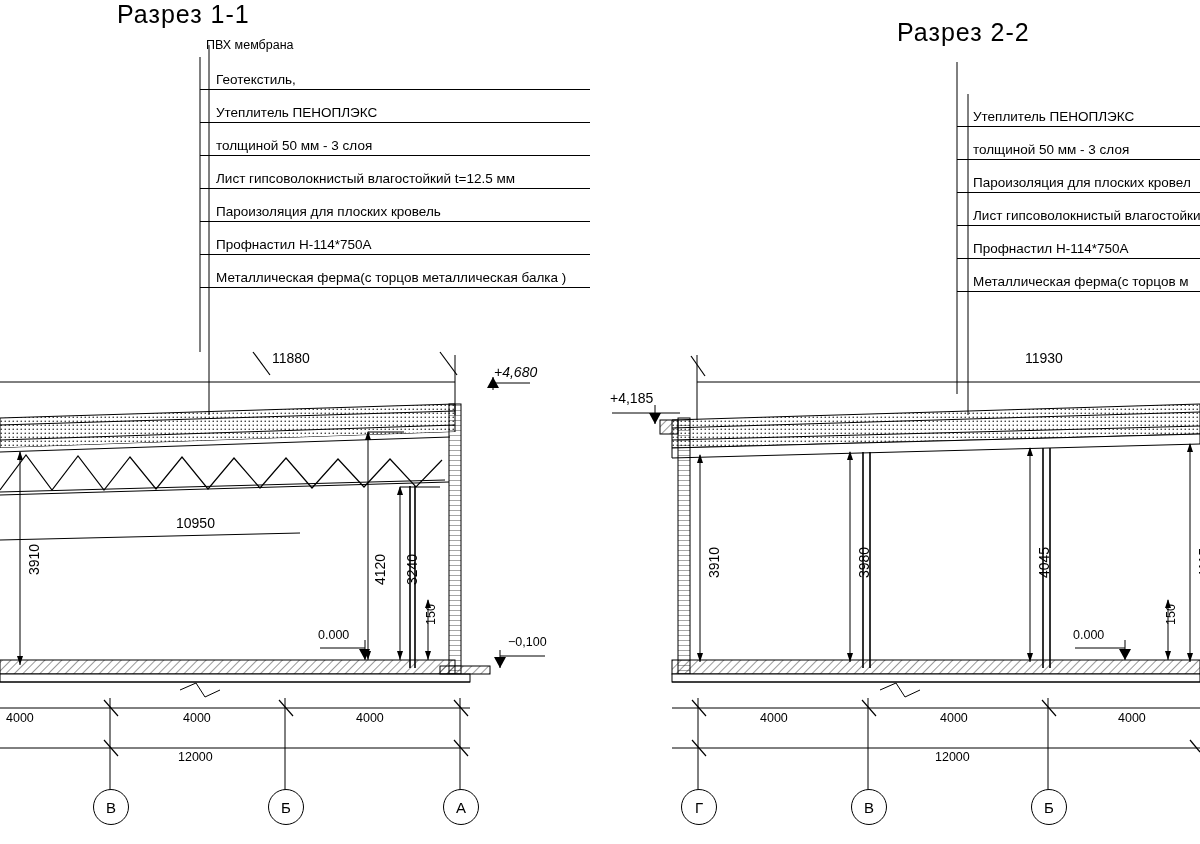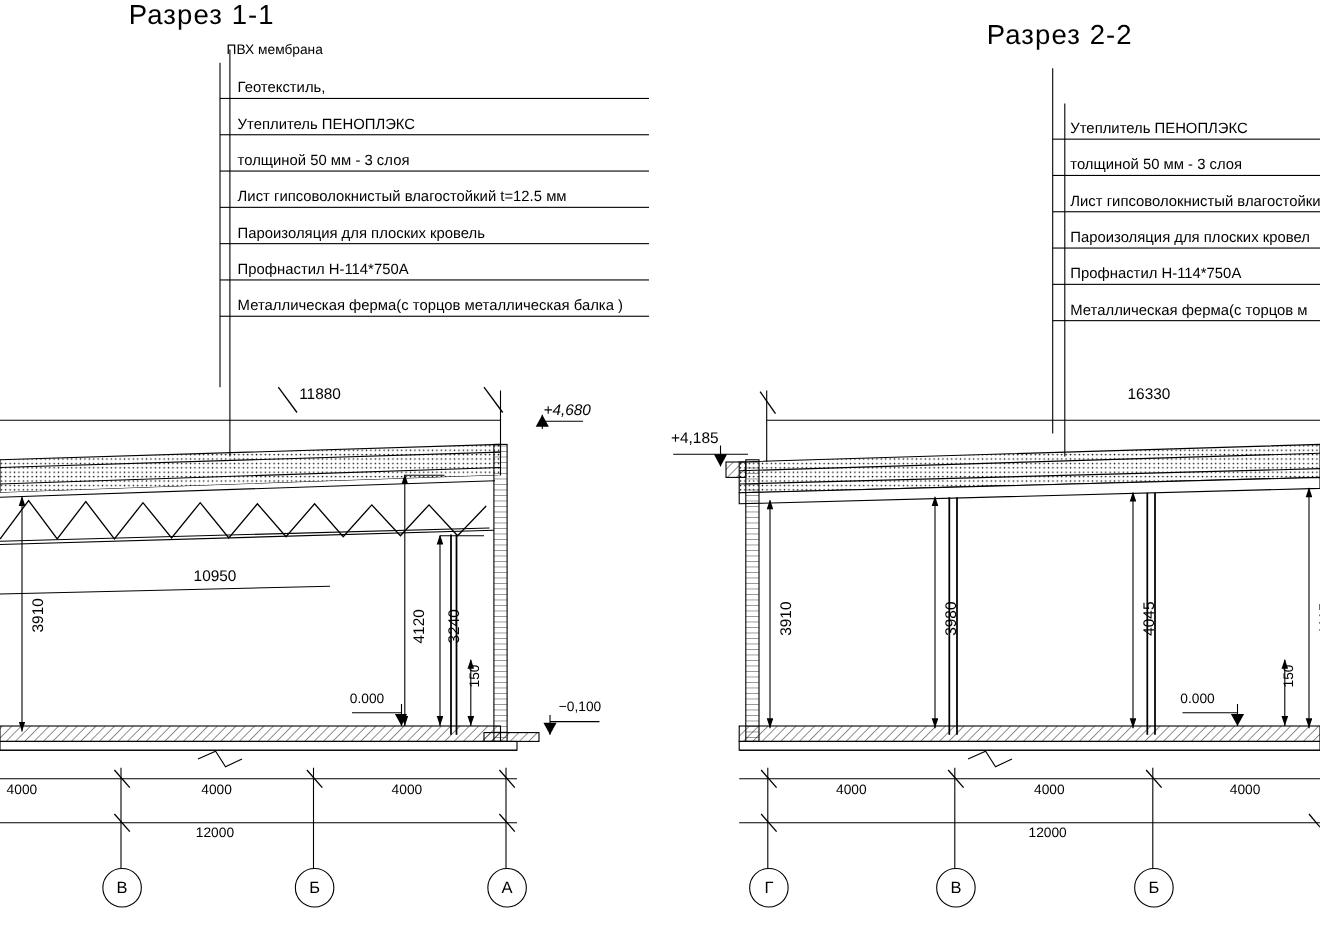--- a/index.html
+++ b/index.html
@@ -72,24 +72,24 @@
 
   <div class="callout" style="left:957px;top:62px;width:243px;">
     <div class="row" style="border-bottom:none;"></div>
     <div class="row">
         <span>Утеплитель ПЕНОПЛЭКС</span>
       </div>
     <div class="row">
         <span>толщиной 50 мм - 3 слоя</span>
       </div>
     <div class="row">
+        <span>Пароизоляция для плоских кровел</span>
+      </div>
+    <div class="row">
         <span>Лист гипсоволокнистый влагостойки</span>
-      </div>
-    <div class="row">
-        <span>Пароизоляция для плоских кровел</span>
       </div>
     <div class="row">
         <span>Профнастил Н-114*750А</span>
       </div>
     <div class="row">
         <span>Металлическая ферма(с торцов м</span>
       </div>
   </div>
 
   <svg class="draw" viewBox="0 0 1200 844">
@@ -255,21 +255,21 @@
   <div class="axis-lbl" style="left:93px;top:789px;">
       <span>В</span>
     </div>
   <div class="axis-lbl" style="left:268px;top:789px;">
       <span>Б</span>
     </div>
   <div class="axis-lbl" style="left:443px;top:789px;">
       <span>А</span>
     </div>
 
-  <div class="lbl" style="left:1025px;top:350px;">16330</div>
+  <div class="lbl" style="left:1025px;top:350px;">11930</div>
   <div class="lbl" style="left:610px;top:390px;">+4,185</div>
 
   <div class="lbl v" style="left:706px;top:578px;">3910</div>
   <div class="lbl v" style="left:856px;top:578px;">3980</div>
   <div class="lbl v" style="left:1036px;top:578px;">4045</div>
   <div class="lbl v" style="left:1196px;top:578px;">4115</div>
   <div class="lbl v sm" style="left:1164px;top:625px;">150</div>
 
   <div class="lbl sm" style="left:1073px;top:628px;">0.000</div>
 

